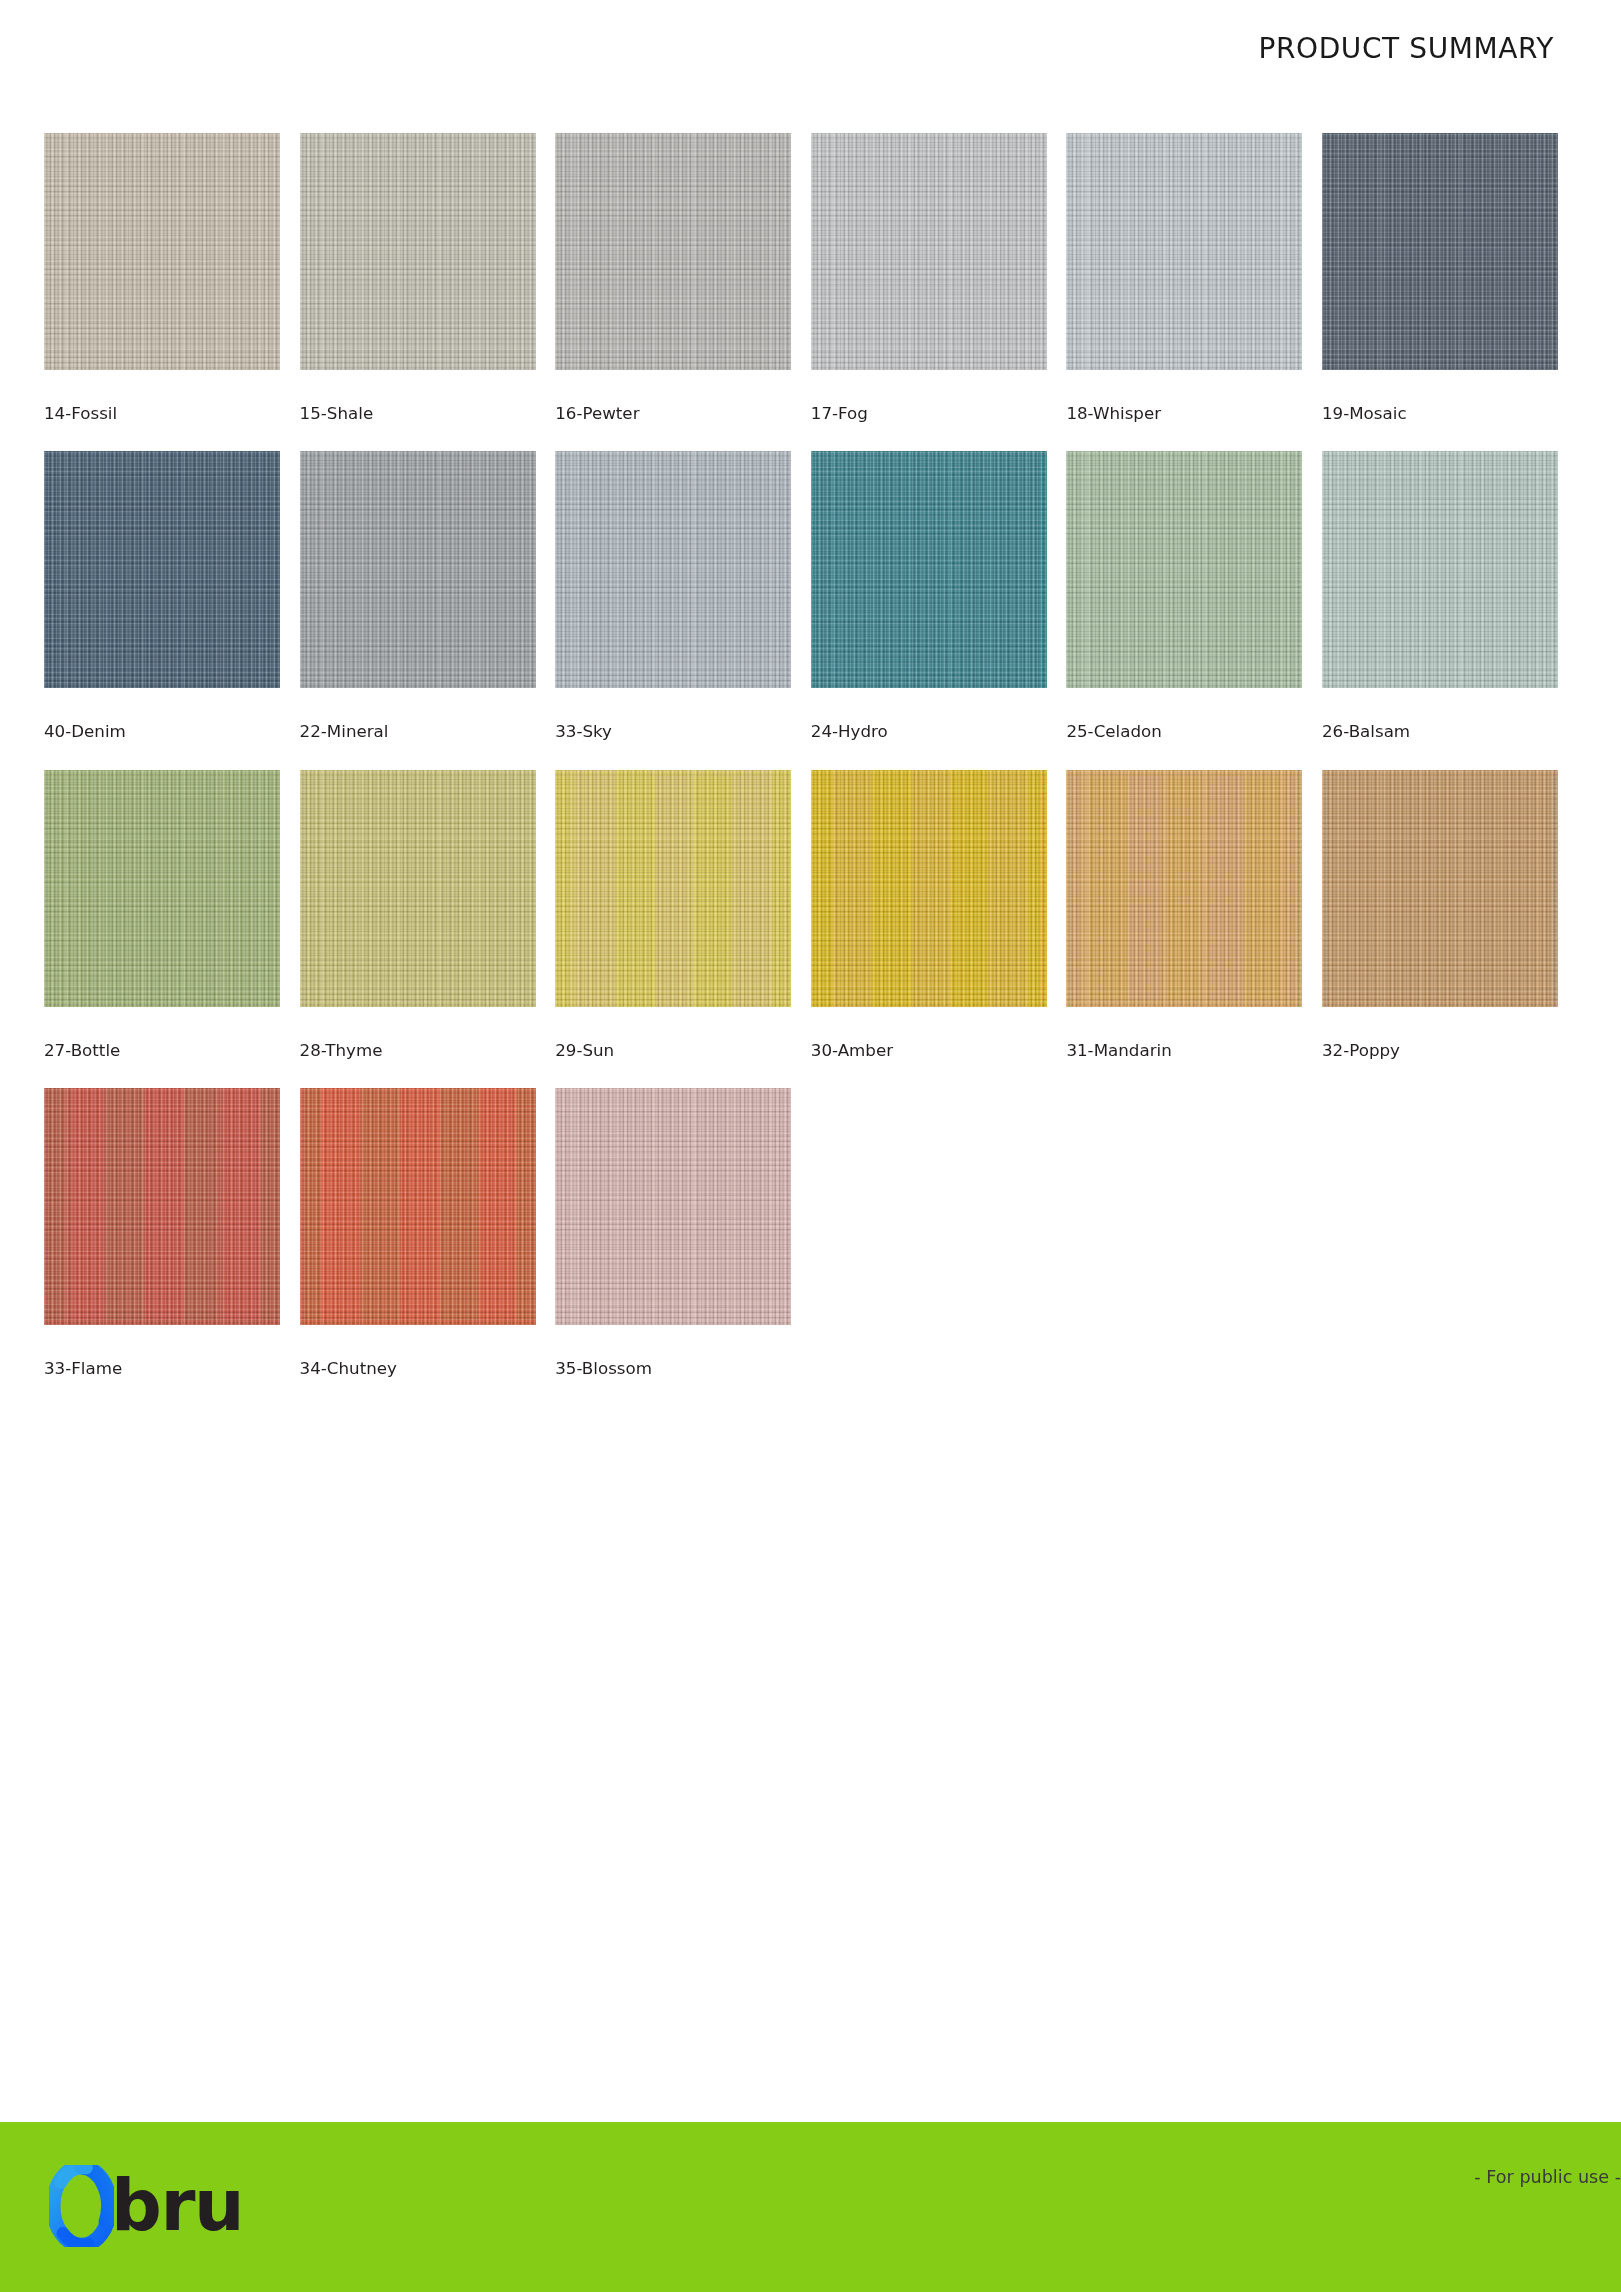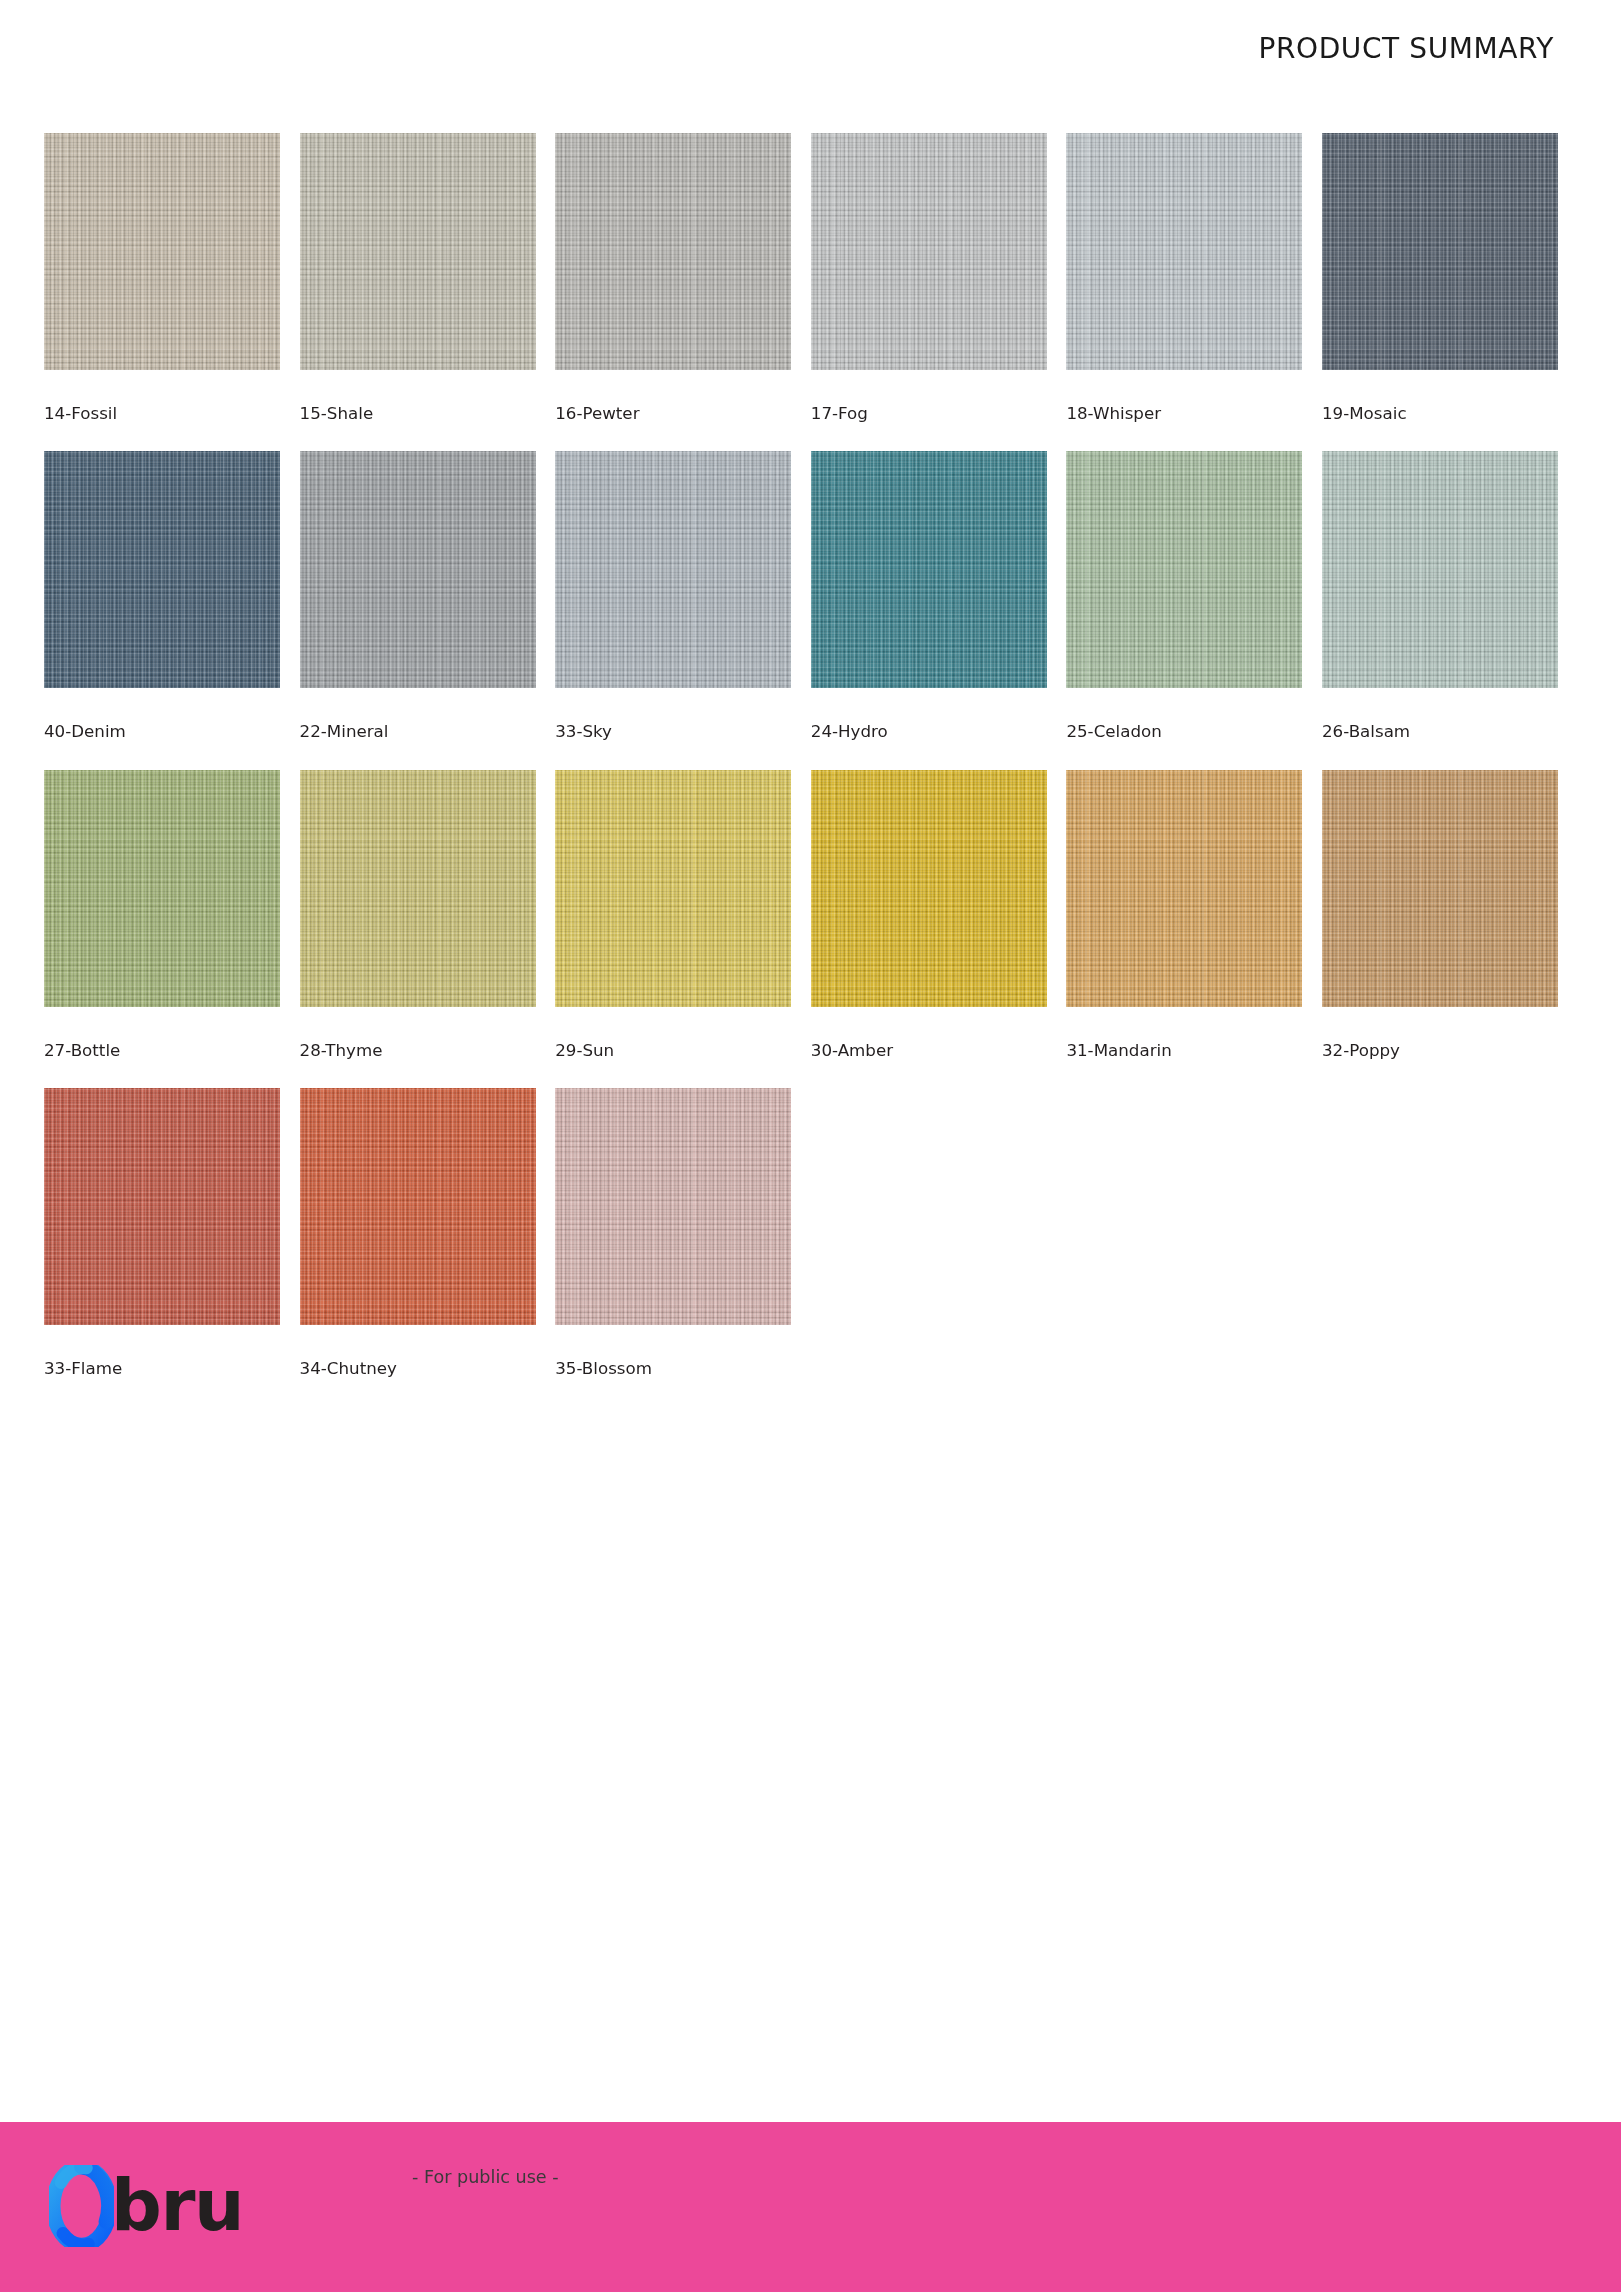--- a/index.html
+++ b/index.html
@@ -98,21 +98,21 @@
     white-space: nowrap;
   }
 
   
   .page-footer {
     position: absolute;
     left: 0;
     bottom: 0;
     width: 1621px;
     height: 171px;
-    background: #ec4899;
+    background: #84cc16;
   }
   .footer-logo {
     position: absolute;
     left: 49px;
     top: 41px;
     display: flex;
     align-items: center;
     height: 86px;
   }
   .logo-mark {
@@ -126,21 +126,21 @@
     color: #231f20;
     line-height: 0.88;
     letter-spacing: -1.5px;
     margin-left: -2.9px;
   }
   .footer-note {
     position: absolute;
     left: 0;
     top: 45px;
     width: 1621px;
-    text-align: left;
+    text-align: right;
     font-size: 17.6px;
     color: #3a3a3a;
     padding-left: 412px;
     box-sizing: border-box;
   }
 </style>
 </head>
 <body>
 
 <div class="page-header">

